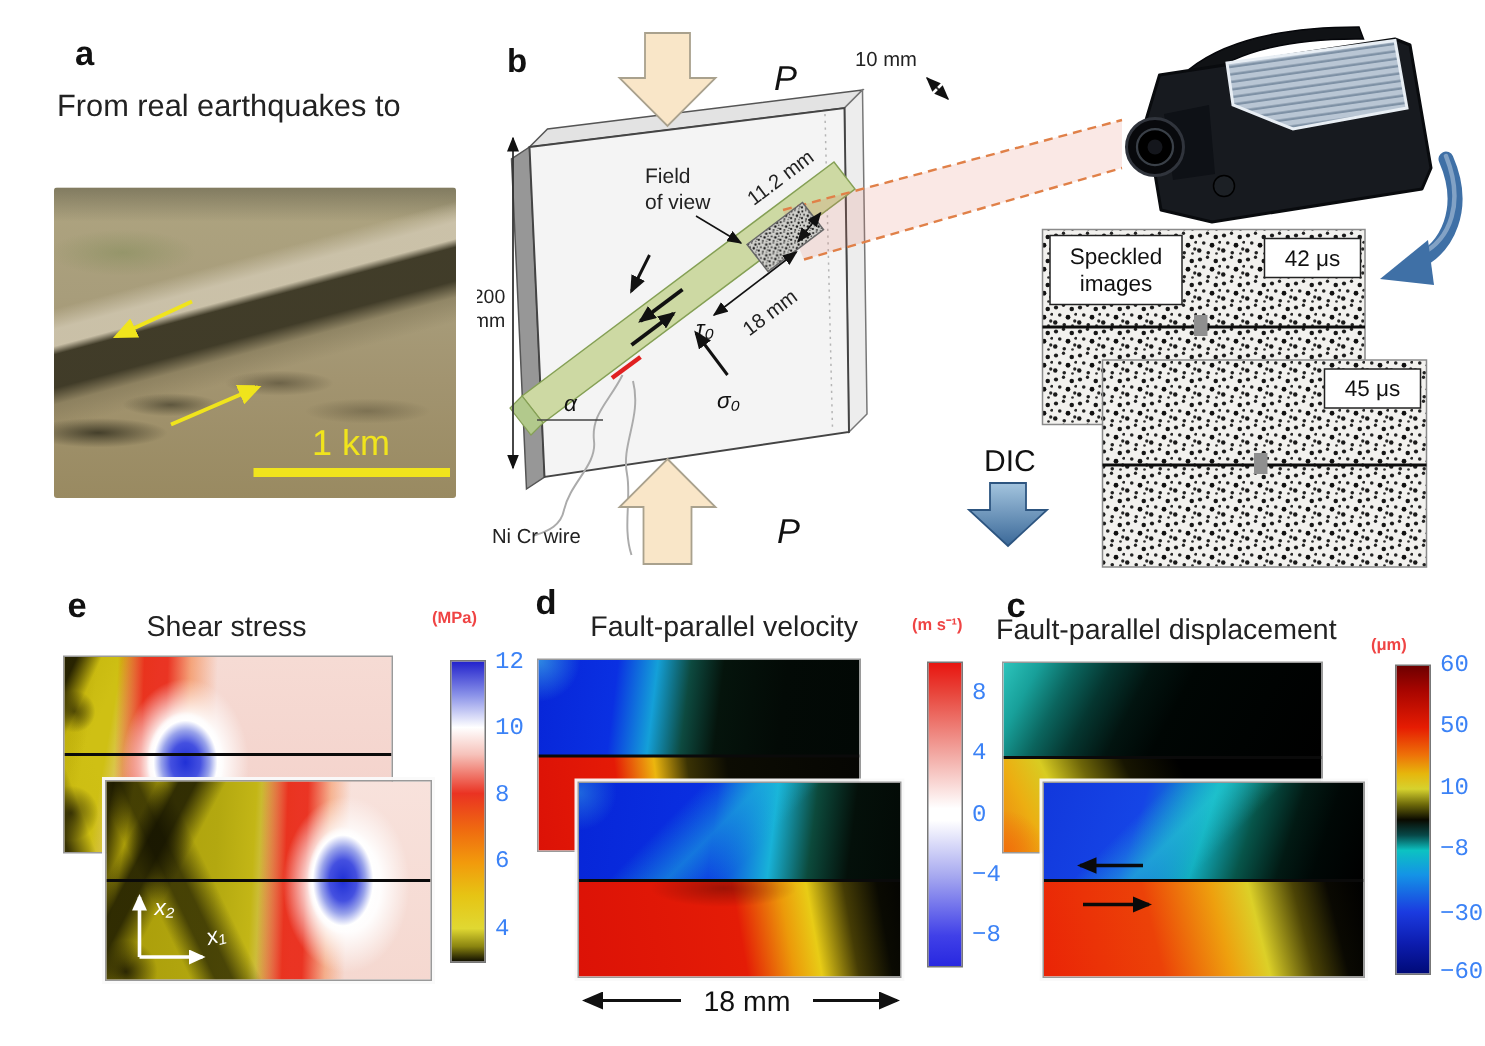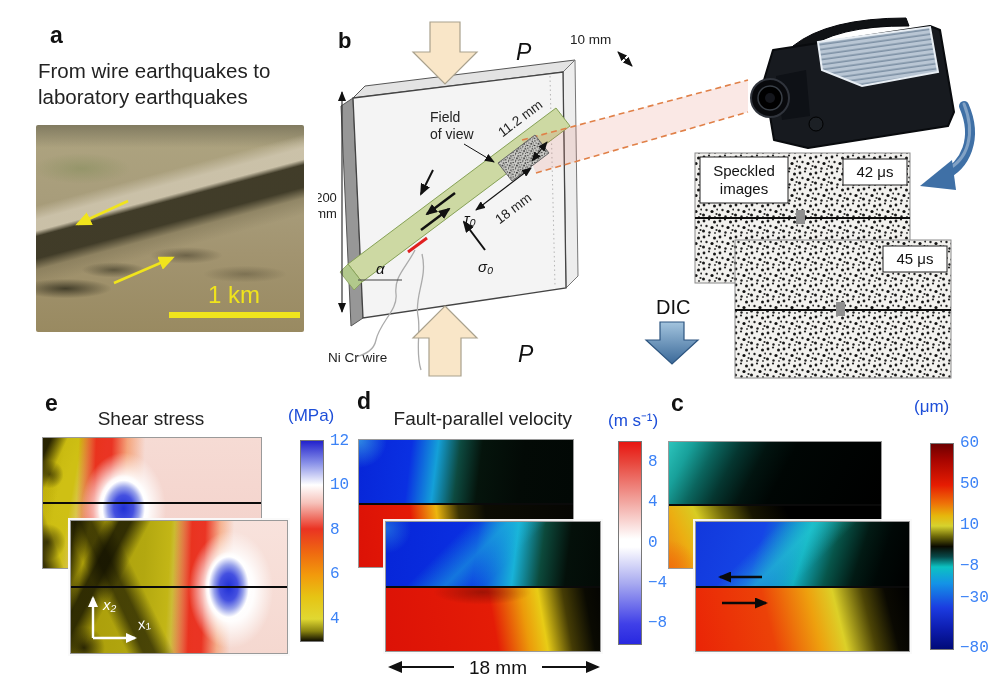--- a/index.html
+++ b/index.html
@@ -1,21 +1,21 @@
 <!DOCTYPE html>
 <html><head>
 <meta charset="utf-8">
 <style>
   html,body{margin:0;padding:0;background:#ffffff;}
   #fig{position:relative;width:990px;height:697px;background:#fff;overflow:hidden;
        font-family:"Liberation Sans",sans-serif;color:#1a1a1a;}
   .abs{position:absolute;}
   .plabel{font-size:23px;font-weight:bold;color:#111;}
   .ptitle{font-size:19px;color:#222;}
-  .unit{font-size:17px;color:#1d4ed8;}
+  .unit{font-size:11px;color:#ef4444;font-weight:bold;}
 
   
   #a-title{left:38px;top:58px;font-size:20.5px;line-height:26px;color:#222;}
   #a-photo{left:36px;top:125px;width:268px;height:207px;border-radius:2px;
     background:
       radial-gradient(ellipse 70px 22px at 17% 21%, rgba(118,134,78,.40), rgba(118,134,78,0) 70%),
       radial-gradient(ellipse 66px 14px at 11% 79%, rgba(38,36,22,.75), rgba(38,36,22,0) 70%),
       radial-gradient(ellipse 46px 11px at 29% 70%, rgba(40,38,24,.55), rgba(40,38,24,0) 70%),
       radial-gradient(ellipse 52px 12px at 56% 63%, rgba(45,40,25,.45), rgba(45,40,25,0) 70%),
       radial-gradient(ellipse 60px 12px at 78% 72%, rgba(45,40,25,.30), rgba(45,40,25,0) 70%),
@@ -91,22 +91,21 @@
   #c-cbar{left:930px;top:443px;height:205px;background:
     linear-gradient(180deg,#6e0000 0%,#a80500 8%,#e61c02 20%,#ee7208 29%,#e6b60c 35%,#d6d22e 40%,#6e6a0a 45%,#0a0a00 50%,#074848 55%,#0cc2c2 60%,#1493e6 68%,#1b3be0 80%,#0d1db0 90%,#000a78 100%);}
 </style>
 </head>
 <body>
 
 <div id="fig">
 
   <div class="abs plabel" style="left:50px;top:22px;">a</div>
   <div class="abs" id="a-title">
-    <div>From wire earthquakes to</div>
-    <div>laboratory earthquakes</div>
+    <div>From real earthquakes to</div>
   </div>
   <div class="abs" id="a-photo">
     <svg width="294" height="207" viewBox="0 0 294 207">
       <defs>
         <marker id="mY" markerUnits="userSpaceOnUse" markerWidth="16" markerHeight="14" refX="13" refY="7" orient="auto">
           <path d="M0,0 L16,7 L0,14 Z" fill="#f0e41c"></path>
         </marker>
       </defs>
       <line x1="92" y1="76" x2="42" y2="99" stroke="#f0e41c" stroke-width="2.6" marker-end="url(#mY)"></line>
       <line x1="78" y1="158" x2="136" y2="133" stroke="#f0e41c" stroke-width="2.6" marker-end="url(#mY)"></line>
@@ -315,21 +314,22 @@
   <div class="abs cbar-wrap" style="left:618px;top:441px;height:212px;">
     <div class="cbar abs" id="d-cbar" style="left:0;top:0;"></div>
     <span class="tick" style="top:12px;">8</span>
     <span class="tick" style="top:52px;">4</span>
     <span class="tick" style="top:93px;">0</span>
     <span class="tick" style="top:133px;">−4</span>
     <span class="tick" style="top:173px;">−8</span>
   </div>
 
   <div class="abs plabel" style="left:671px;top:390px;">c</div>
-  <div class="abs unit" style="left:914px;top:397px;">(μm)</div>
+  <div class="abs ptitle" style="left:664px;top:410px;width:250px;text-align:left;">Fault-parallel displacement</div>
+  <div class="abs unit" style="left:914px;top:424px;">(μm)</div>
   <div class="abs hm" id="c-hm1">
     <div class="half top"></div>
     <div class="half bot"></div>
     <div class="fault"></div>
   </div>
   <div class="abs hm overlapping" id="c-hm2">
     <div class="half top"></div>
     <div class="half bot"></div>
     <div class="fault"></div>
     <svg width="90" height="80" style="position:absolute;left:14px;top:40px;">
@@ -341,17 +341,17 @@
       <line x1="52" y1="15" x2="10" y2="15" stroke="#0a0a0a" stroke-width="2.4" marker-end="url(#mKb)"></line>
       <line x1="12" y1="41" x2="56" y2="41" stroke="#0a0a0a" stroke-width="2.4" marker-end="url(#mKb)"></line>
     </svg>
   </div>
   <div class="abs cbar-wrap" style="left:930px;top:443px;height:215px;">
     <div class="cbar abs" id="c-cbar" style="left:0;top:0;"></div>
     <span class="tick" style="top:-9px;">60</span>
     <span class="tick" style="top:32px;">50</span>
     <span class="tick" style="top:73px;">10</span>
     <span class="tick" style="top:114px;">−8</span>
-    <span class="tick" style="top:146px;">−30</span>
-    <span class="tick" style="top:196px;">−80</span>
+    <span class="tick" style="top:157px;">−30</span>
+    <span class="tick" style="top:196px;">−60</span>
   </div>
 
 </div>
 
 </body></html>

